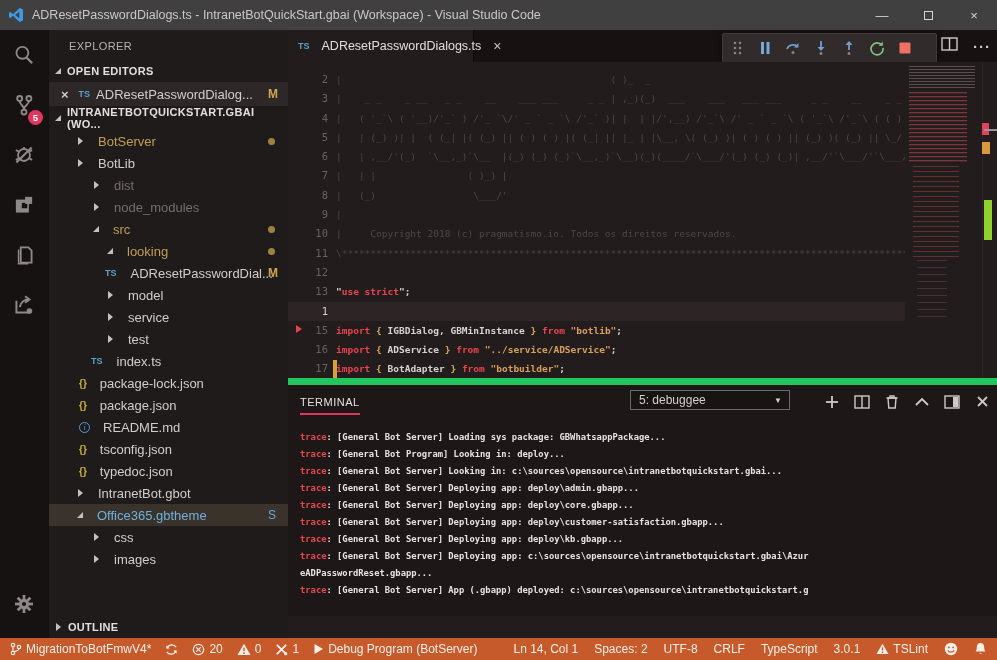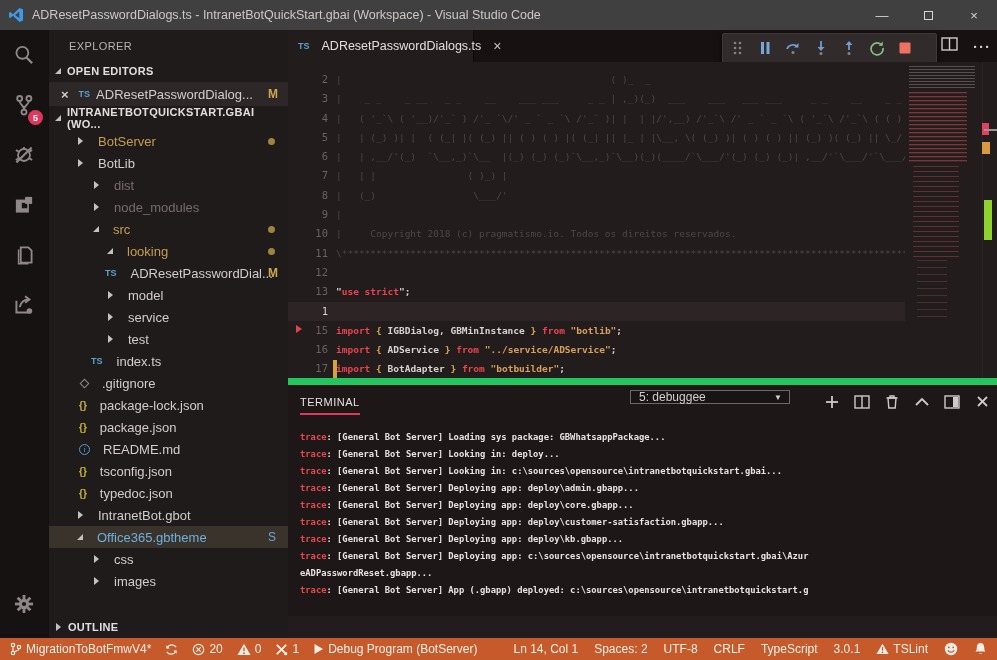--- a/index.html
+++ b/index.html
@@ -68,21 +68,21 @@
   .ruler{position:absolute;left:694px;top:0;width:15px;height:338px;border-left:1px solid #2c2525;}
   .rm-grey{position:absolute;left:696px;top:67px;width:13px;height:2px;background:#9a9494;}
   .rm-red{position:absolute;left:694px;top:61px;width:7px;height:12px;background:#e0415c;}
   .rm-orange{position:absolute;left:694px;top:80px;width:8px;height:12px;background:#d89a3d;}
   .rm-green{position:absolute;left:696px;top:138px;width:8px;height:40px;background:#8fd12f;}
   
   .panel{position:absolute;left:0;top:348px;width:709px;height:238px;background:#1e1717;border-top:7px solid #22c55e;}
   .panel-header{position:absolute;left:0;top:0;width:709px;height:33px;}
   .panel-tab{position:absolute;left:12px;top:0;height:33px;display:flex;align-items:center;font-size:11px;letter-spacing:.5px;color:#e6e1e1;}
   .panel-tab .underline{position:absolute;left:0;bottom:3px;width:100%;height:2px;background:#e2365c;}
-  .term-select{position:absolute;left:342px;top:5px;width:160px;height:14px;background:#191414;border:1px solid #6e6767;color:#d5cfcf;font-size:12px;display:flex;align-items:center;padding-left:8px;}
+  .term-select{position:absolute;left:342px;top:5px;width:160px;height:20px;background:#191414;border:1px solid #6e6767;color:#d5cfcf;font-size:12px;display:flex;align-items:center;padding-left:8px;}
   .term-select .chev{position:absolute;right:7px;font-size:8px;color:#d5cfcf;}
   .panel-icons{position:absolute;right:0;top:0;height:33px;display:flex;align-items:center;}
   .p-icon{width:30px;height:26px;display:flex;align-items:center;justify-content:center;}
   .p-icon svg{stroke:#cfc9c9;fill:none;stroke-width:1.4;}
   #term{position:absolute;left:12px;top:44px;width:690px;font-family:"DejaVu Sans Mono","Liberation Mono",monospace;font-size:8.8px;font-weight:600;color:#e8e2e2;}
   .term-line{height:17px;line-height:17px;white-space:pre;}
   .tpre{color:#e5484d;}
   
   .statusbar{position:absolute;left:0;top:638px;width:997px;height:22px;background:#c75a2b;color:#f6efe9;font-size:12px;display:flex;align-items:center;padding:0 10px;}
   .sb-item{display:flex;align-items:center;margin-right:14px;gap:4px;white-space:nowrap;}
@@ -234,24 +234,20 @@
           <span class="tri-col"></span>
           <span class="lbl-norm">service</span>
         </div>
         <div class="tree-row" style="padding-left: 52px;">
           <span class="tri-col"></span>
           <span class="lbl-norm">test</span>
         </div>
         <div class="tree-row" style="padding-left: 42px;">
           <span class="ic-ts" style="margin: 0px 6px 0px 0px;">TS</span>
           <span class="lbl-norm">index.ts</span>
-        </div>
-        <div class="tree-row" style="padding-left: 30px;">
-          <span class="ic-git"></span>
-          <span class="lbl-norm">.gitignore</span>
         </div>
         <div class="tree-row" style="padding-left: 30px;">
           <span class="ic-json">{}</span>
           <span class="lbl-norm">package-lock.json</span>
         </div>
         <div class="tree-row" style="padding-left: 30px;">
           <span class="ic-json">{}</span>
           <span class="lbl-norm">package.json</span>
         </div>
         <div class="tree-row" style="padding-left: 30px;">
@@ -496,21 +492,21 @@
           <span class="p-icon">
             <svg width="13" height="13" viewBox="0 0 13 13">
                 <line x1="2" y1="2" x2="11" y2="11" stroke-width="1.8"></line>
                 <line x1="11" y1="2" x2="2" y2="11" stroke-width="1.8"></line>
               </svg>
           </span>
         </div>
       </div>
       <div id="term">
           <div class="term-line"><span class="tpre">trace</span><span>: [General Bot Server] Loading sys package: GBWhatsappPackage...</span></div>
-          <div class="term-line"><span class="tpre">trace</span><span>: [General Bot Server] Looking in: deploy...</span></div>
+          <div class="term-line"><span class="tpre">trace</span><span>: [General Bot Program] Looking in: deploy...</span></div>
           <div class="term-line"><span class="tpre">trace</span><span>: [General Bot Server] Looking in: c:\sources\opensource\intranetbotquickstart.gbai...</span></div>
           <div class="term-line"><span class="tpre">trace</span><span>: [General Bot Server] Deploying app: deploy\admin.gbapp...</span></div>
           <div class="term-line"><span class="tpre">trace</span><span>: [General Bot Server] Deploying app: deploy\core.gbapp...</span></div>
           <div class="term-line"><span class="tpre">trace</span><span>: [General Bot Server] Deploying app: deploy\customer-satisfaction.gbapp...</span></div>
           <div class="term-line"><span class="tpre">trace</span><span>: [General Bot Server] Deploying app: deploy\kb.gbapp...</span></div>
           <div class="term-line"><span class="tpre">trace</span><span>: [General Bot Server] Deploying app: c:\sources\opensource\intranetbotquickstart.gbai\Azur</span></div>
           <div class="term-line"><span>eADPasswordReset.gbapp...</span></div>
           <div class="term-line"><span class="tpre">trace</span><span>: [General Bot Server] App (.gbapp) deployed: c:\sources\opensource\intranetbotquickstart.g</span></div>
         </div>
     </div>

